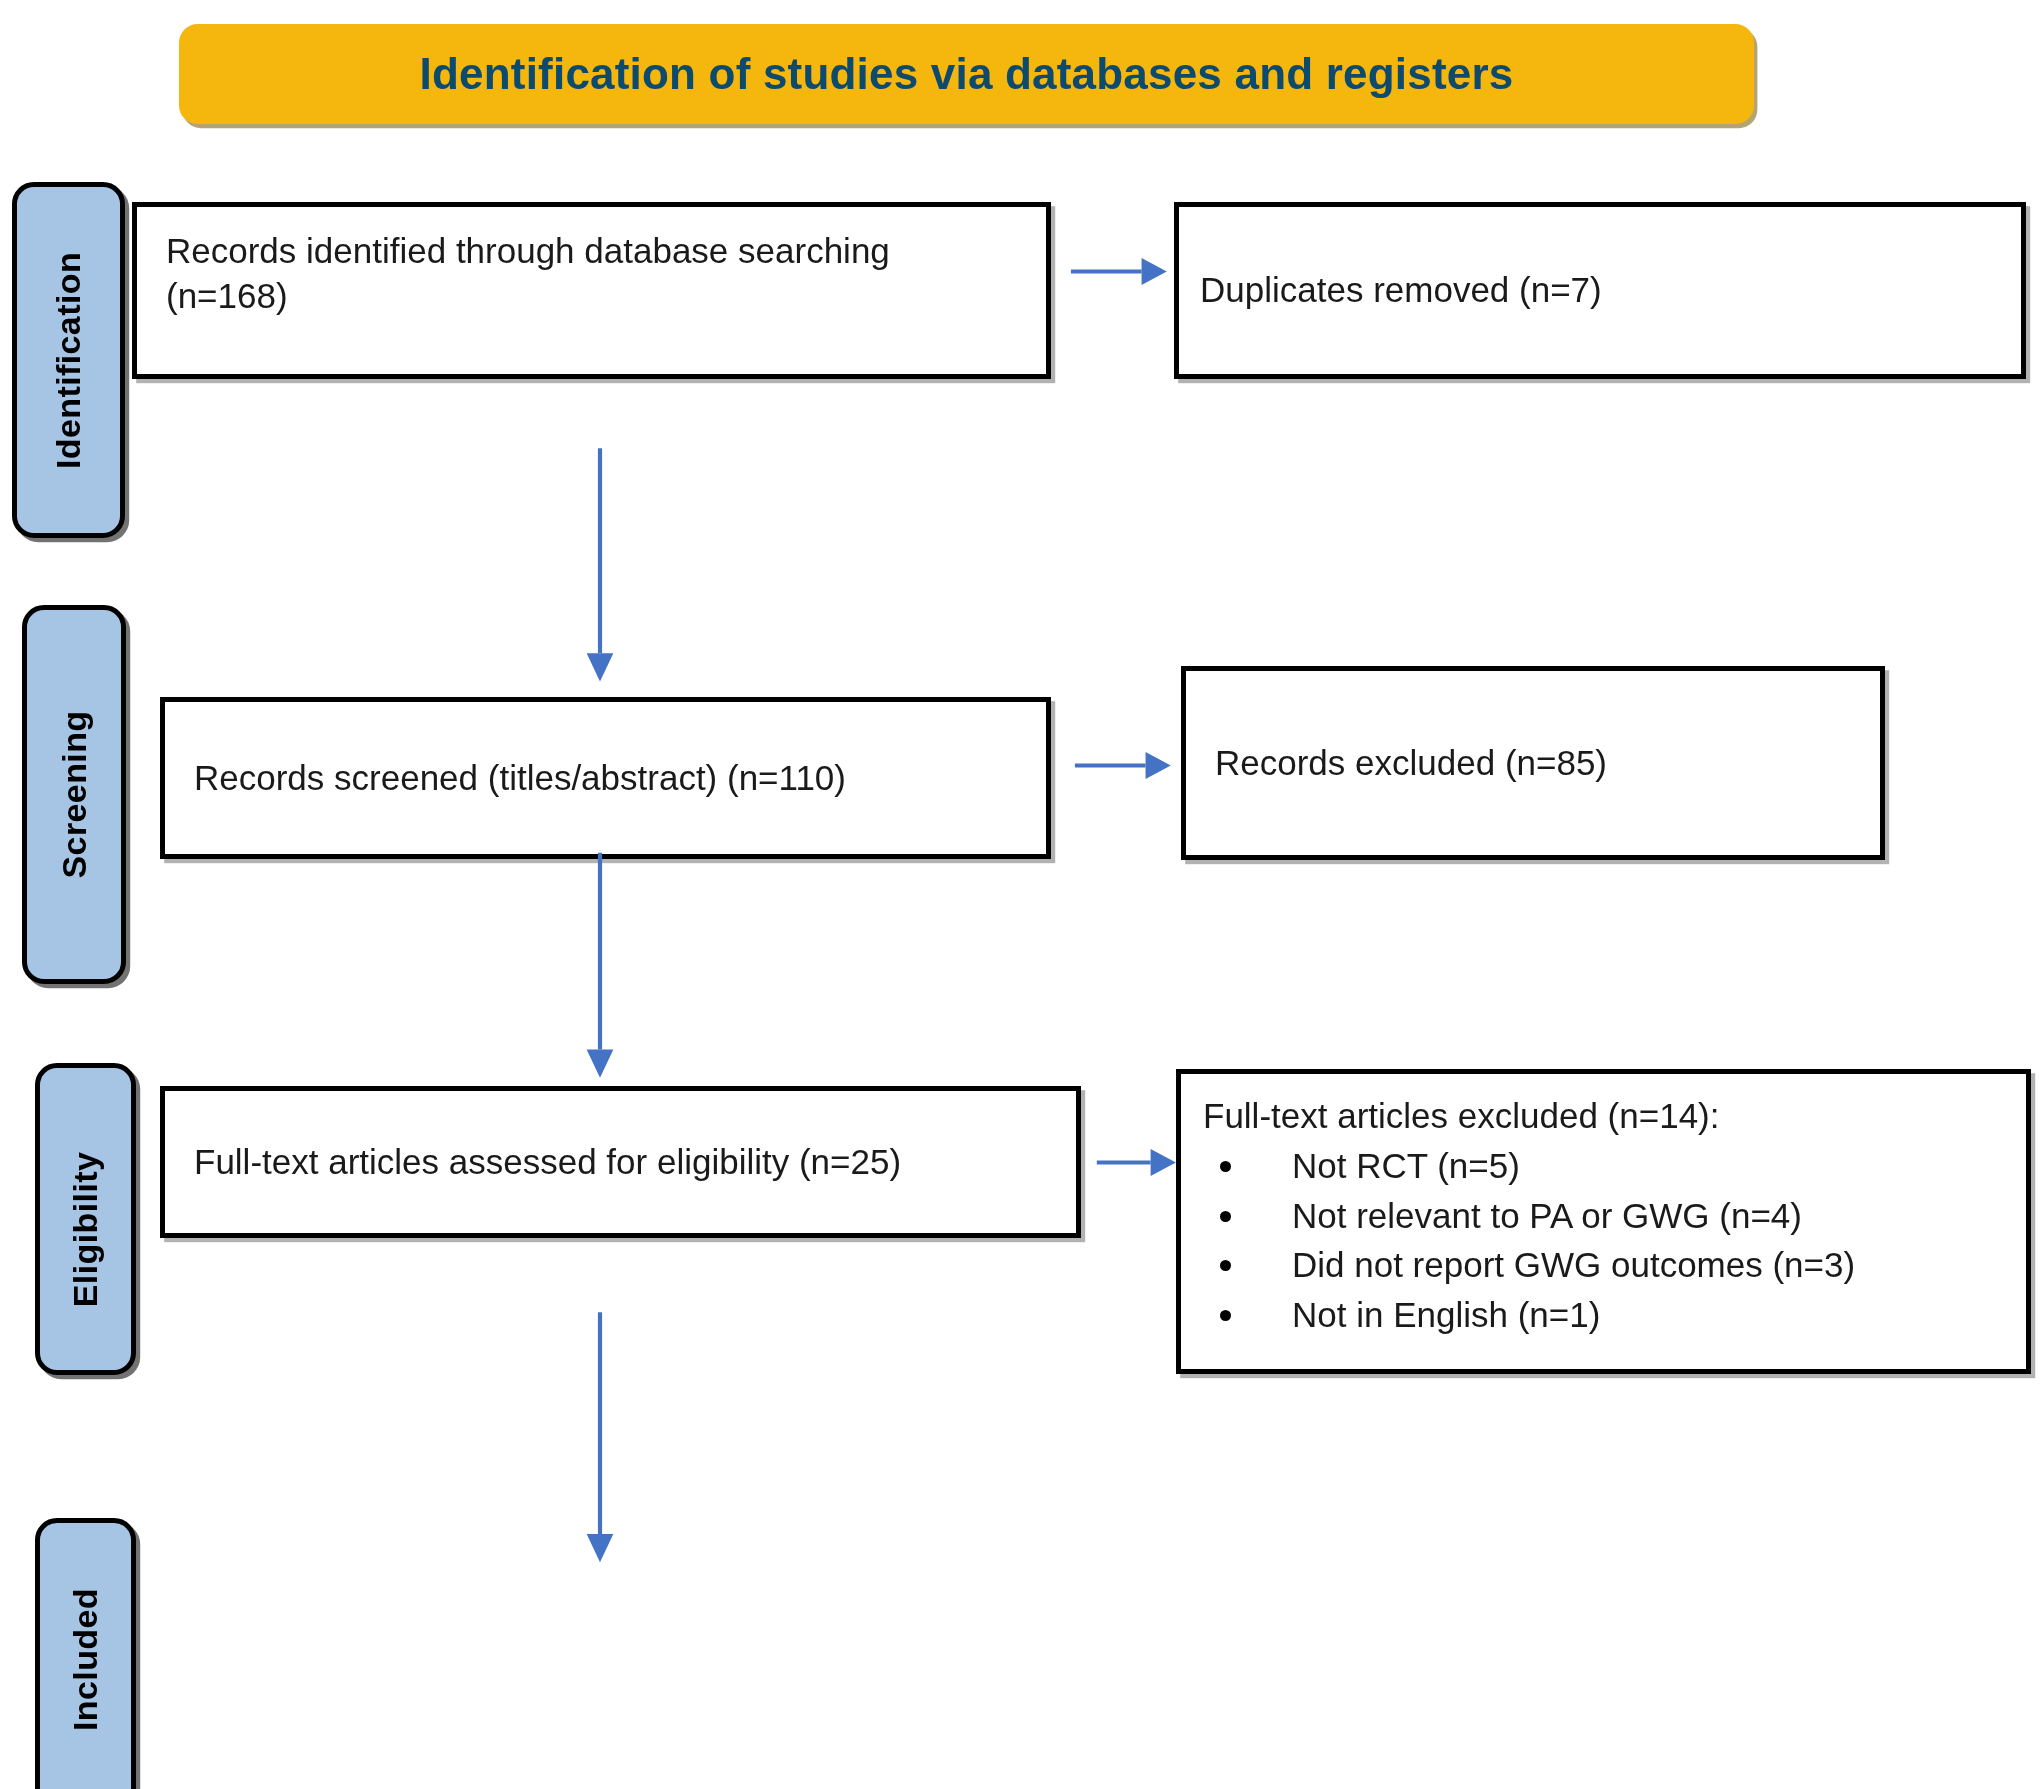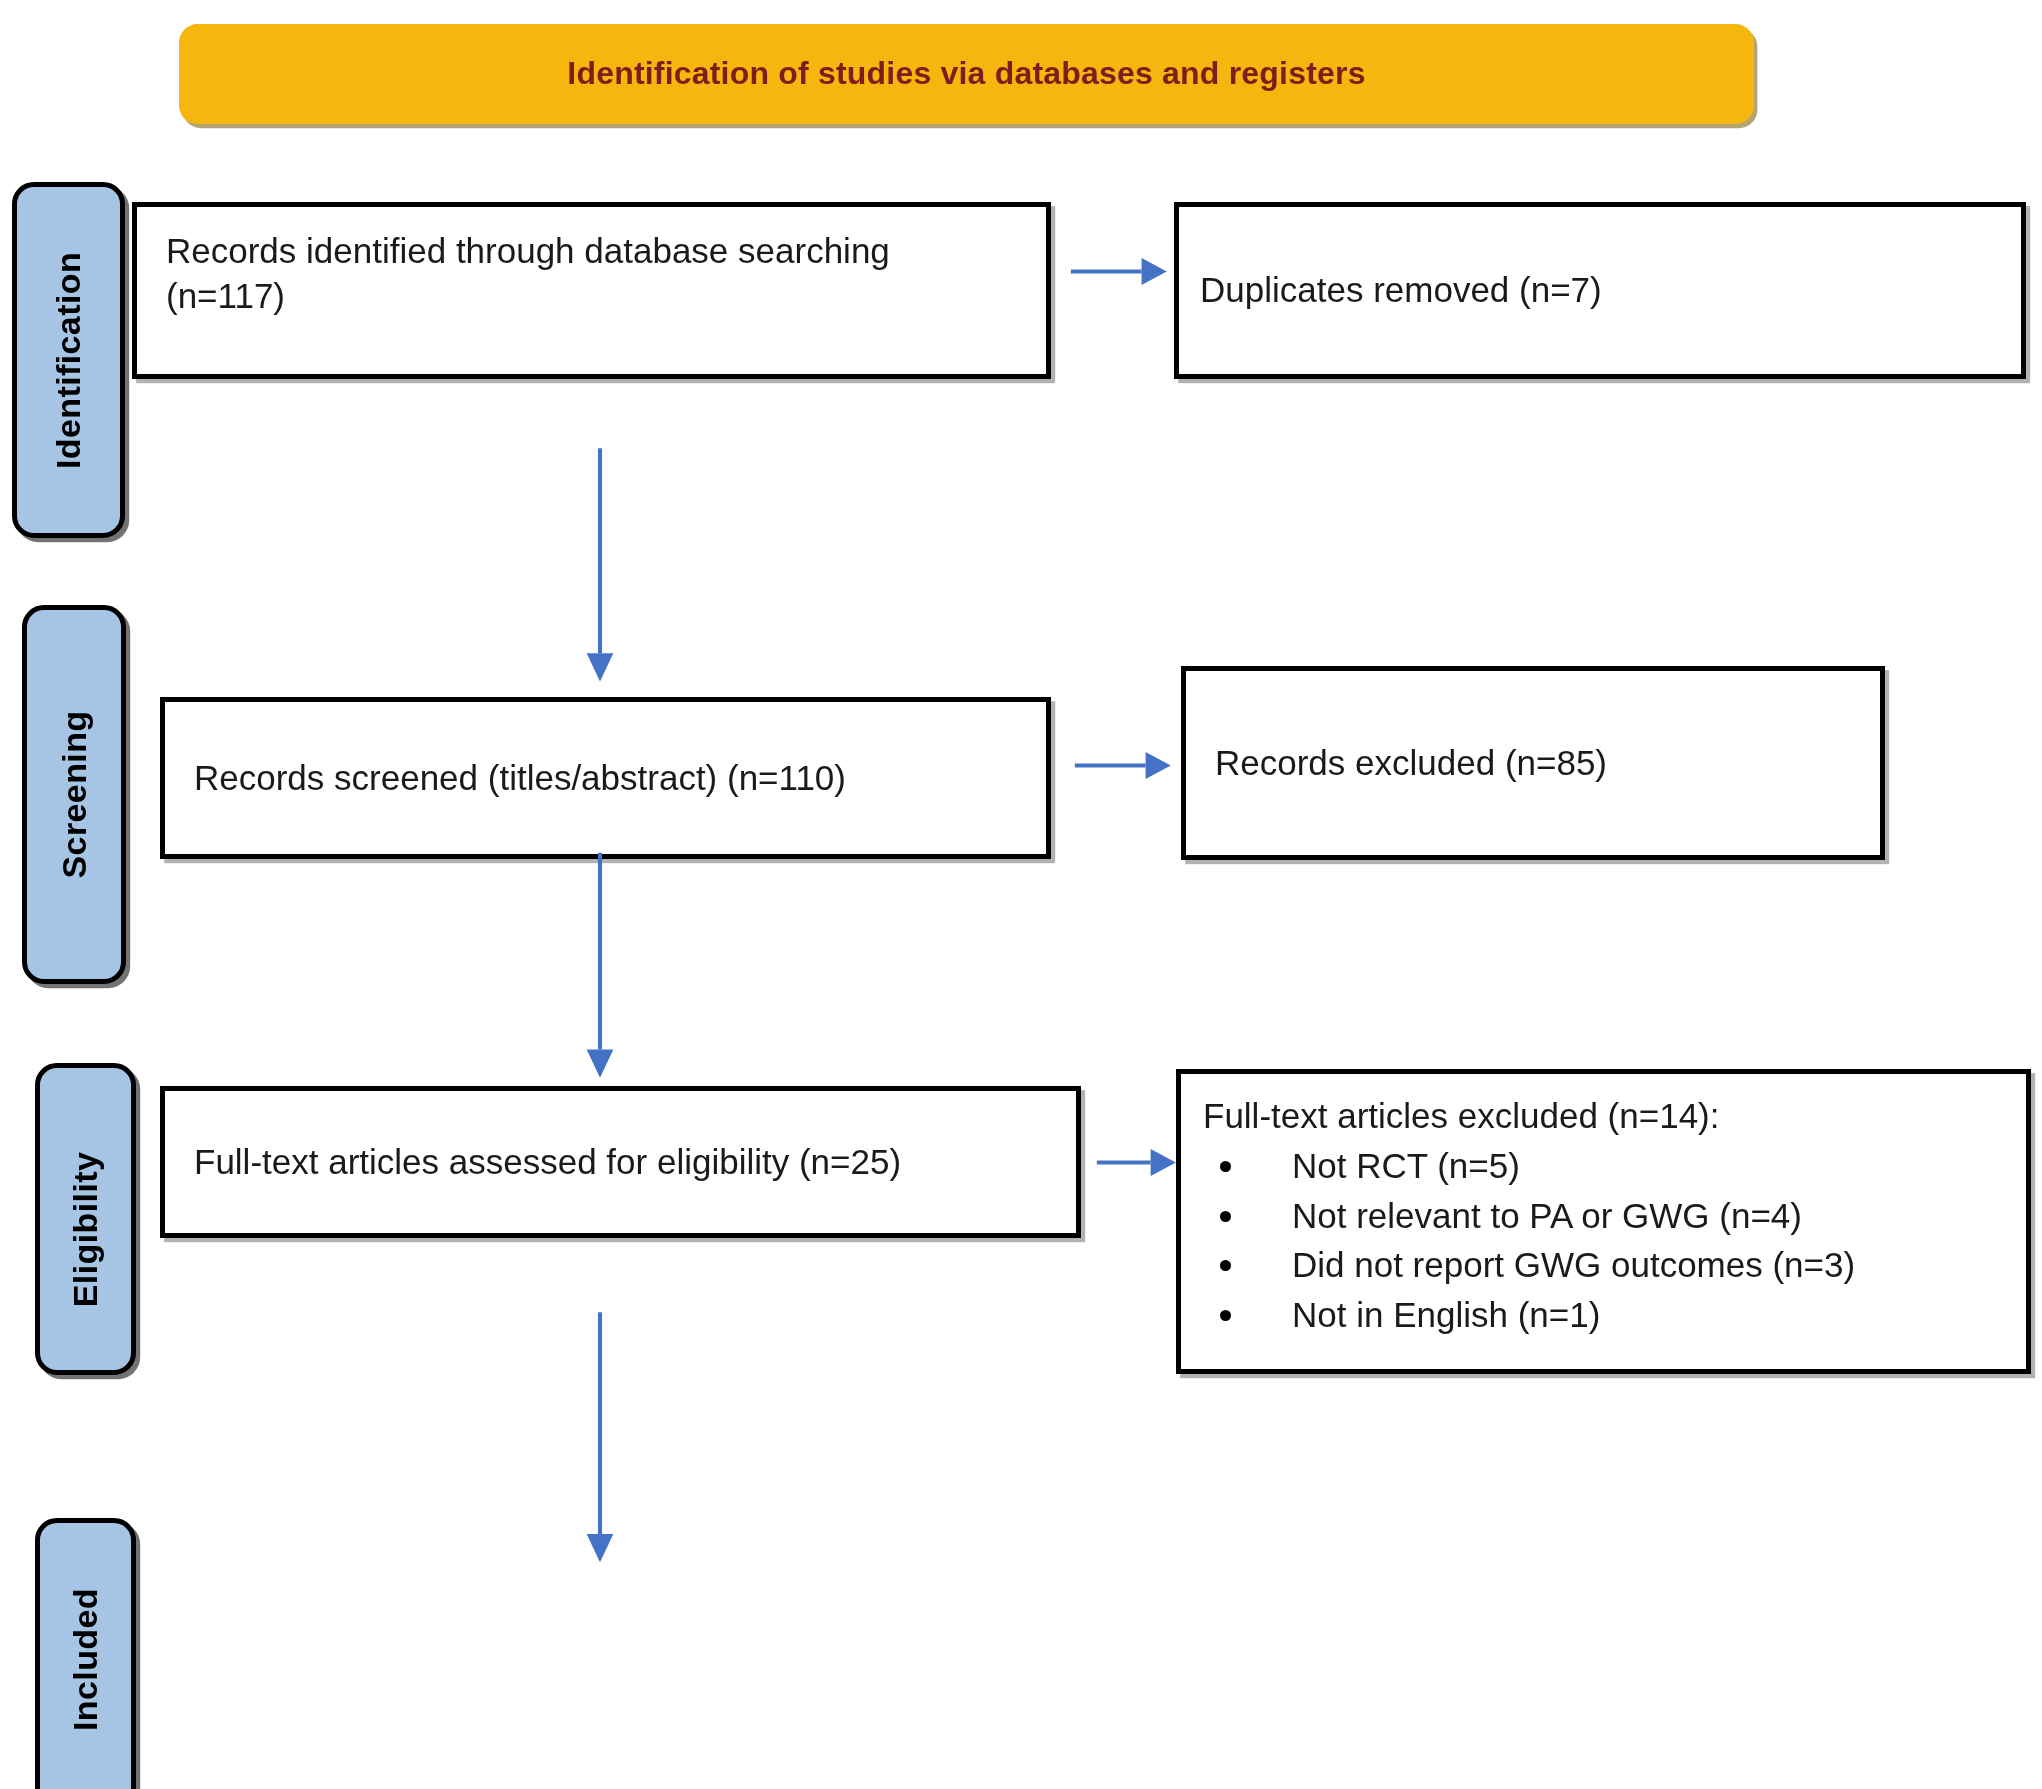--- a/index.html
+++ b/index.html
@@ -26,23 +26,23 @@
     width: 1575px;
     height: 100px;
     background: #F5B60D;
     border-radius: 18.6px;
     box-shadow: 3.4px 4.2px 0 rgba(120, 90, 0, 0.55);
     display: flex;
     align-items: center;
     justify-content: center;
   }
   .header-banner .htext {
-    font-size: 32px;
+    font-size: 44px;
     font-weight: bold;
-    color: #7f1d1d;
+    color: #0c4a6e;
     letter-spacing: 0.2px;
     white-space: nowrap;
   }
 
   
   .stage {
     position: absolute;
     background: #A6C5E5;
     border: 5px solid #000000;
     border-radius: 22px;
@@ -136,21 +136,21 @@
 
   <div class="stage" style="left:35px; top:1063px; width:91px; height:302px;">
     <span class="vtext" style="position:relative; top:10px;">Eligibility</span>
   </div>
 
   <div class="stage" style="left:35px; top:1518px; width:91px; height:272px; border-bottom-left-radius:0; border-bottom-right-radius:0;">
     <span class="vtext">Included</span>
   </div>
 
   <div class="fbox topalign" style="left:132px; top:202px; width:919px; height:177px;">
-    <span class="btext" style="display:block; max-width:852px;">Records identified through database searching (n=117)</span>
+    <span class="btext" style="display:block; max-width:852px;">Records identified through database searching (n=168)</span>
   </div>
 
   <div class="fbox" style="left:1174px; top:202px; width:852px; height:177px;padding-left:21px;">
     <span class="btext">Duplicates removed (n=7)</span>
   </div>
 
   <div class="fbox" style="left:160px; top:697px; width:891px; height:162px;">
     <span class="btext">Records screened (titles/abstract) (n=110)</span>
   </div>
 

